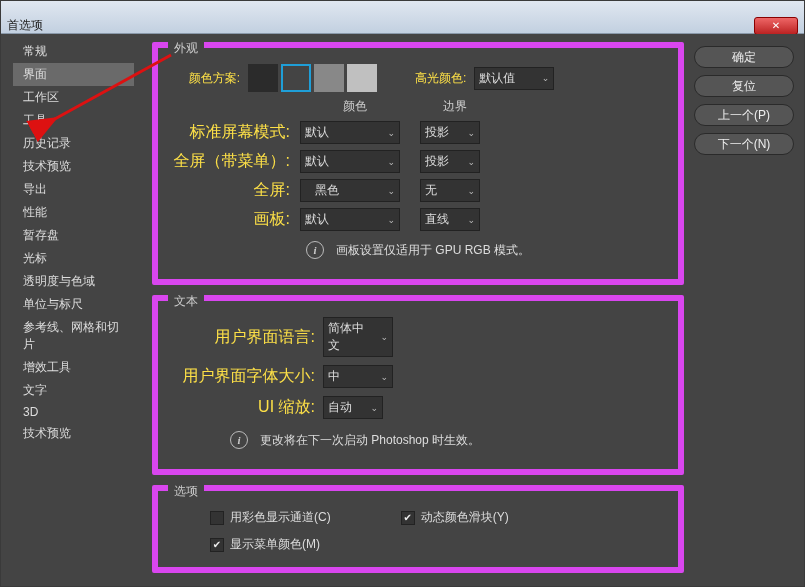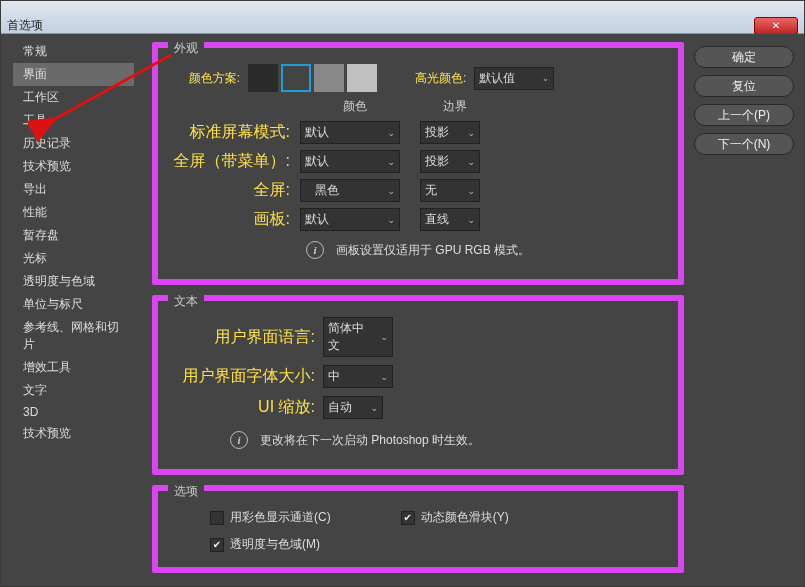--- a/index.html
+++ b/index.html
@@ -175,21 +175,21 @@
                 <span>用彩色显示通道(C)</span>
               </div>
               <div class="optitem">
                 <span class="checkbox checked"></span>
                 <span>动态颜色滑块(Y)</span>
               </div>
             </div>
           <div class="optrow" style="margin-top:10px" id="optrow2">
               <div class="optitem">
                 <span class="checkbox checked"></span>
-                <span>透明度与色域(M)</span>
+                <span>显示菜单颜色(M)</span>
               </div>
             </div>
         </div>
 
       </div>
 
       <div class="buttons">
         <div class="btn">确定</div>
         <div class="btn">复位</div>
         <div class="btn">上一个(P)</div>

